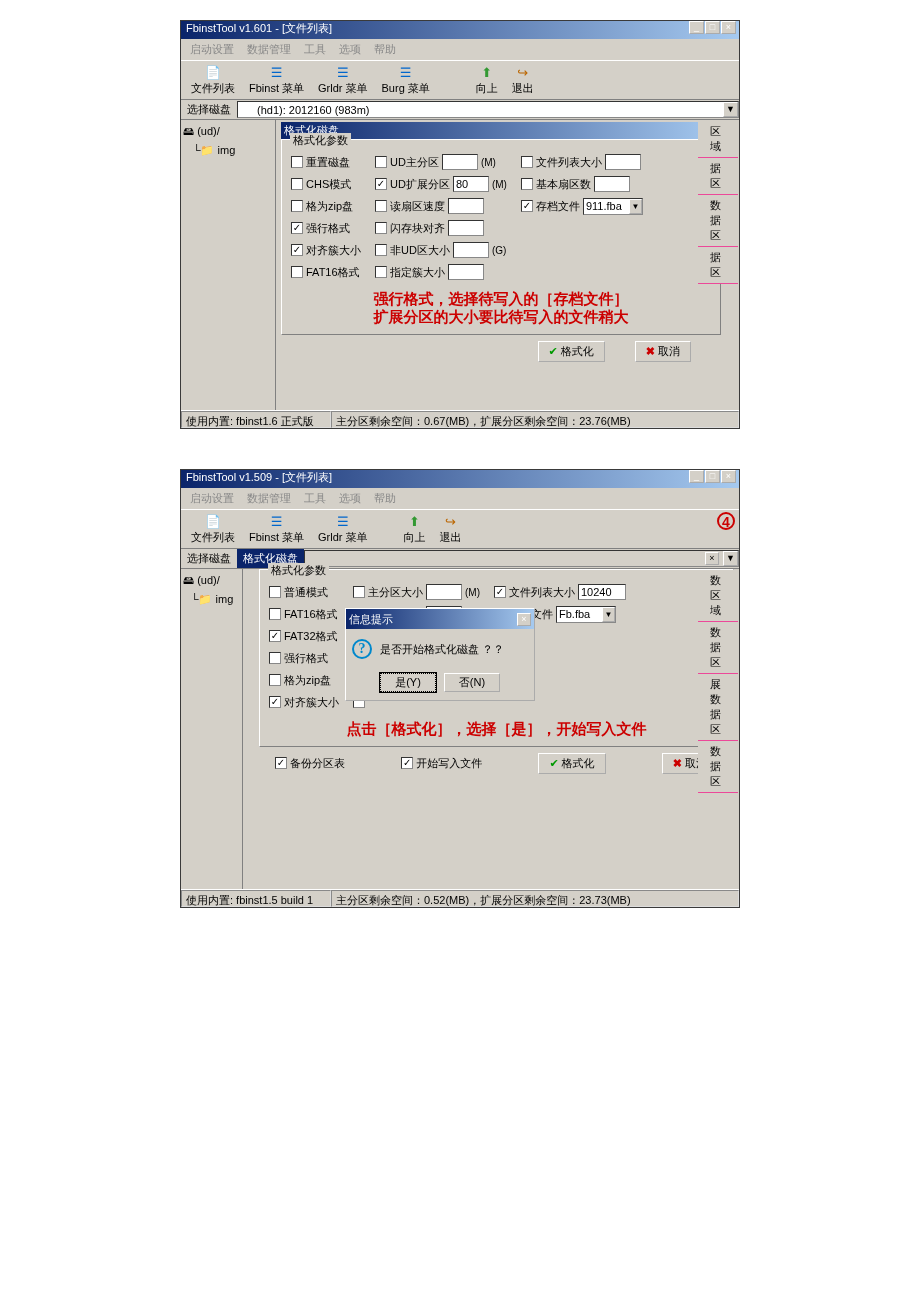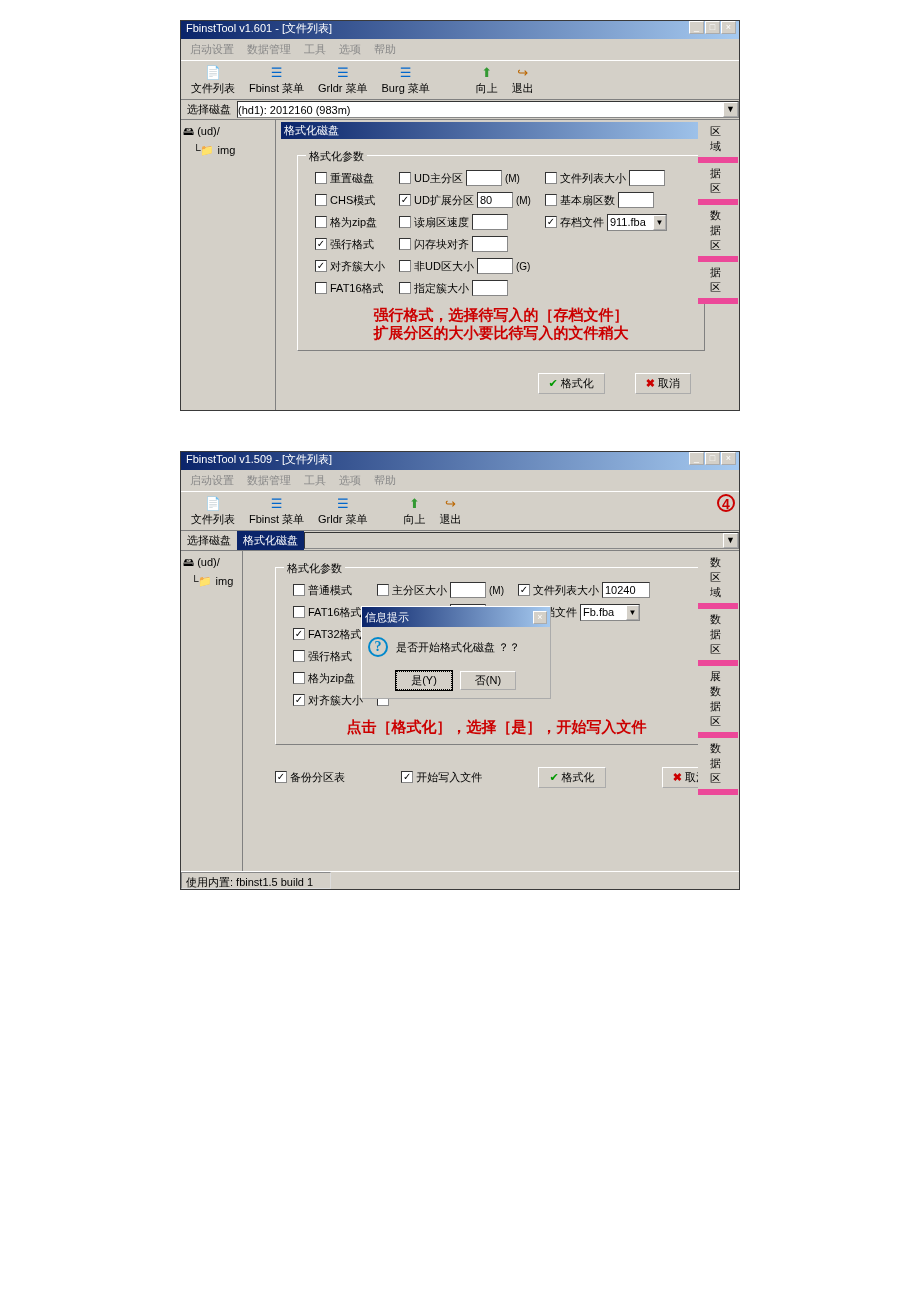--- a/index.html
+++ b/index.html
@@ -10,49 +10,49 @@
 .wcbtns{display:flex;gap:1px}
 .wcbtn{width:15px;height:13px;background:#d4d0c8;border:1px outset #fff;font-size:9px;text-align:center;line-height:10px;font-family:Arial}
 .menubar{display:flex;gap:3px;padding:1px 4px;color:#888}
 .menubar span{padding:2px 5px}
 .toolbar{display:flex;border-top:1px solid #fff;border-bottom:1px solid #808080;padding:2px 4px;align-items:end;gap:2px}
 .tbitem{display:flex;flex-direction:column;align-items:center;padding:1px 6px;gap:1px}
 .tbicon{width:16px;height:16px;display:flex;align-items:center;justify-content:center;font-size:13px}
 .tblbl{font-size:11px}
 .selectbar{display:flex;border-bottom:1px solid #808080;align-items:center}
 .selectbar .sl{padding:2px 6px}
-.selectbar .sel{flex:1;background:#fff;border:1px inset #888;height:17px;padding:0 0;display:flex;align-items:center;position:relative}
+.selectbar .sel{flex:1;background:#fff;border:1px inset #888;height:17px;padding:0 19px;display:flex;align-items:center;position:relative}
 .selectbar .sel .arr{position:absolute;right:0;top:0;width:15px;height:100%;background:#d4d0c8;border:1px outset #fff;text-align:center;font-size:9px;line-height:13px}
 .body{display:flex;height:290px;position:relative}
 .tree{border-right:1px solid #808080;width:95px;padding:2px;font-size:11px}
 .tree .node{padding:1px 0;white-space:nowrap}
 .dlg{position:absolute;left:100px;top:2px;background:#d4d0c8;border:none;width:440px}
 .dlgtitle{background:linear-gradient(to right,#0a246a,#a6caf0);color:#fff;height:17px;display:flex;align-items:center;padding:0 3px}
 .dlgtitle .dtx{flex:1;font-size:11px}
 .dlgx{width:14px;height:13px;background:#d4d0c8;border:1px outset #fff;font-size:9px;text-align:center;line-height:10px;font-family:Arial}
-.group{border:1px solid #808080;border-top-color:#fff;border-left-color:#fff;margin:16px;padding:12px 17px 8px;position:relative}
+.group{border:1px solid #808080;border-top-color:#fff;border-left-color:#fff;margin:0;padding:12px 9px 8px;position:relative}
 .group::before{content:attr(data-legend);position:absolute;top:-7px;left:8px;background:#d4d0c8;padding:0 3px;font-size:11px}
 .row{display:flex;align-items:center;gap:3px;height:20px}
 .col{display:flex;flex-direction:column;gap:2px}
 .cols{display:flex;gap:14px}
 .chk{width:12px;height:12px;background:#fff;border:1px inset #888;display:flex;align-items:center;justify-content:center;font-size:9px}
 .chk.on::after{content:"✓";font-size:10px;line-height:8px}
 .clabel{font-size:11px;white-space:nowrap}
 .tinput{background:#fff;border:1px inset #888;height:16px;width:36px;padding:0 2px;font-size:11px}
 .unit{font-size:10px}
 .dd{background:#fff;border:1px inset #888;height:17px;width:60px;display:flex;align-items:center;position:relative;padding:0 2px}
 .dd .arr{position:absolute;right:0;top:0;width:13px;height:100%;background:#d4d0c8;border:1px outset #fff;text-align:center;font-size:8px;line-height:13px}
 .hint{font-family:"SimSun";font-size:15px;font-weight:bold;color:#c00;text-align:center;line-height:18px}
 .btnrow{display:flex;justify-content:flex-end;gap:30px;padding:6px 30px 8px}
 .btn{border:1px outset #fff;background:#d4d0c8;padding:2px 10px;display:flex;align-items:center;gap:3px;min-width:56px;justify-content:center}
 .btn .bicon{font-size:11px}
 .btn .bi-ok{color:#090}
 .btn .bi-x{color:#c00;font-weight:bold}
 .sideinfo{position:absolute;right:1px;top:1px;width:40px;font-size:11px}
-.sideinfo div{background:#d4d0c8;border-bottom:6px solid #ec4899;padding:3px 12px}
+.sideinfo div{background:#d4d0c8;border-bottom:1px solid #ec4899;padding:3px 12px}
 .statusbar{border-top:1px solid #fff;display:flex;font-size:11px;height:18px}
 .statusbar .cell{border:1px inset #ddd;padding:2px 4px;white-space:nowrap}
 .watermark{position:absolute;right:4px;bottom:18px;font-family:Arial;font-weight:900;font-size:26px;font-style:italic;color:#bbb;text-shadow:1px 1px 0 #fff;letter-spacing:-2px;z-index:-1}
 .popup{position:absolute;left:85px;top:38px;width:190px;background:#d4d0c8;border:1px outset #fff;z-index:5}
 .popup .ptitle{background:linear-gradient(to right,#0a246a,#a6caf0);color:#fff;height:20px;display:flex;align-items:center;padding:0 3px;font-size:11px}
 .popup .pbody{padding:10px 6px;display:flex;align-items:center;gap:8px}
 .popup .picon{width:20px;height:20px;border-radius:50%;border:2px solid #08c;color:#08c;display:flex;align-items:center;justify-content:center;font-size:14px;font-weight:bold;font-family:Georgia}
 .popup .pbtns{display:flex;justify-content:center;gap:8px;padding:4px 0 8px}
 .popup .pbtn{border:1px outset #fff;background:#d4d0c8;padding:1px 0;width:56px;text-align:center}
 .popup .pbtn.def{border:1px dotted #000;outline:1px solid #000}
@@ -223,20 +223,24 @@
     </div>
 
     <div class="sideinfo">
       <div>区域</div>
       <div>据区</div>
       <div>数据区</div>
       <div>据区</div>
     </div>
     <div class="watermark">YLMF</div>
   </div>
+  <div class="statusbar">
+    <span class="cell" style="width:150px">使用内置: fbinst1.6 正式版</span>
+    <span class="cell" style="flex:1">主分区剩余空间：0.67(MB)，扩展分区剩余空间：23.76(MB)</span>
+  </div>
 </div>
 
 <div class="window">
   <div class="titlebar">
     <span class="ttxt">FbinstTool v1.509 - [文件列表]</span>
     <div class="wcbtns">
       <div class="wcbtn">_</div>
       <div class="wcbtn">□</div>
       <div class="wcbtn">×</div>
     </div>
@@ -399,14 +403,15 @@
     <div class="sideinfo">
       <div>数区域</div>
       <div>数据区</div>
       <div>展数据区</div>
       <div>数据区</div>
     </div>
     <div class="watermark">YLMF</div>
   </div>
   <div class="statusbar">
     <span class="cell" style="width:150px">使用内置: fbinst1.5 build 1</span>
+    <span class="cell" style="flex:1">主分区剩余空间：0.52(MB)，扩展分区剩余空间：23.73(MB)</span>
   </div>
 </div>
 
 </body></html>

